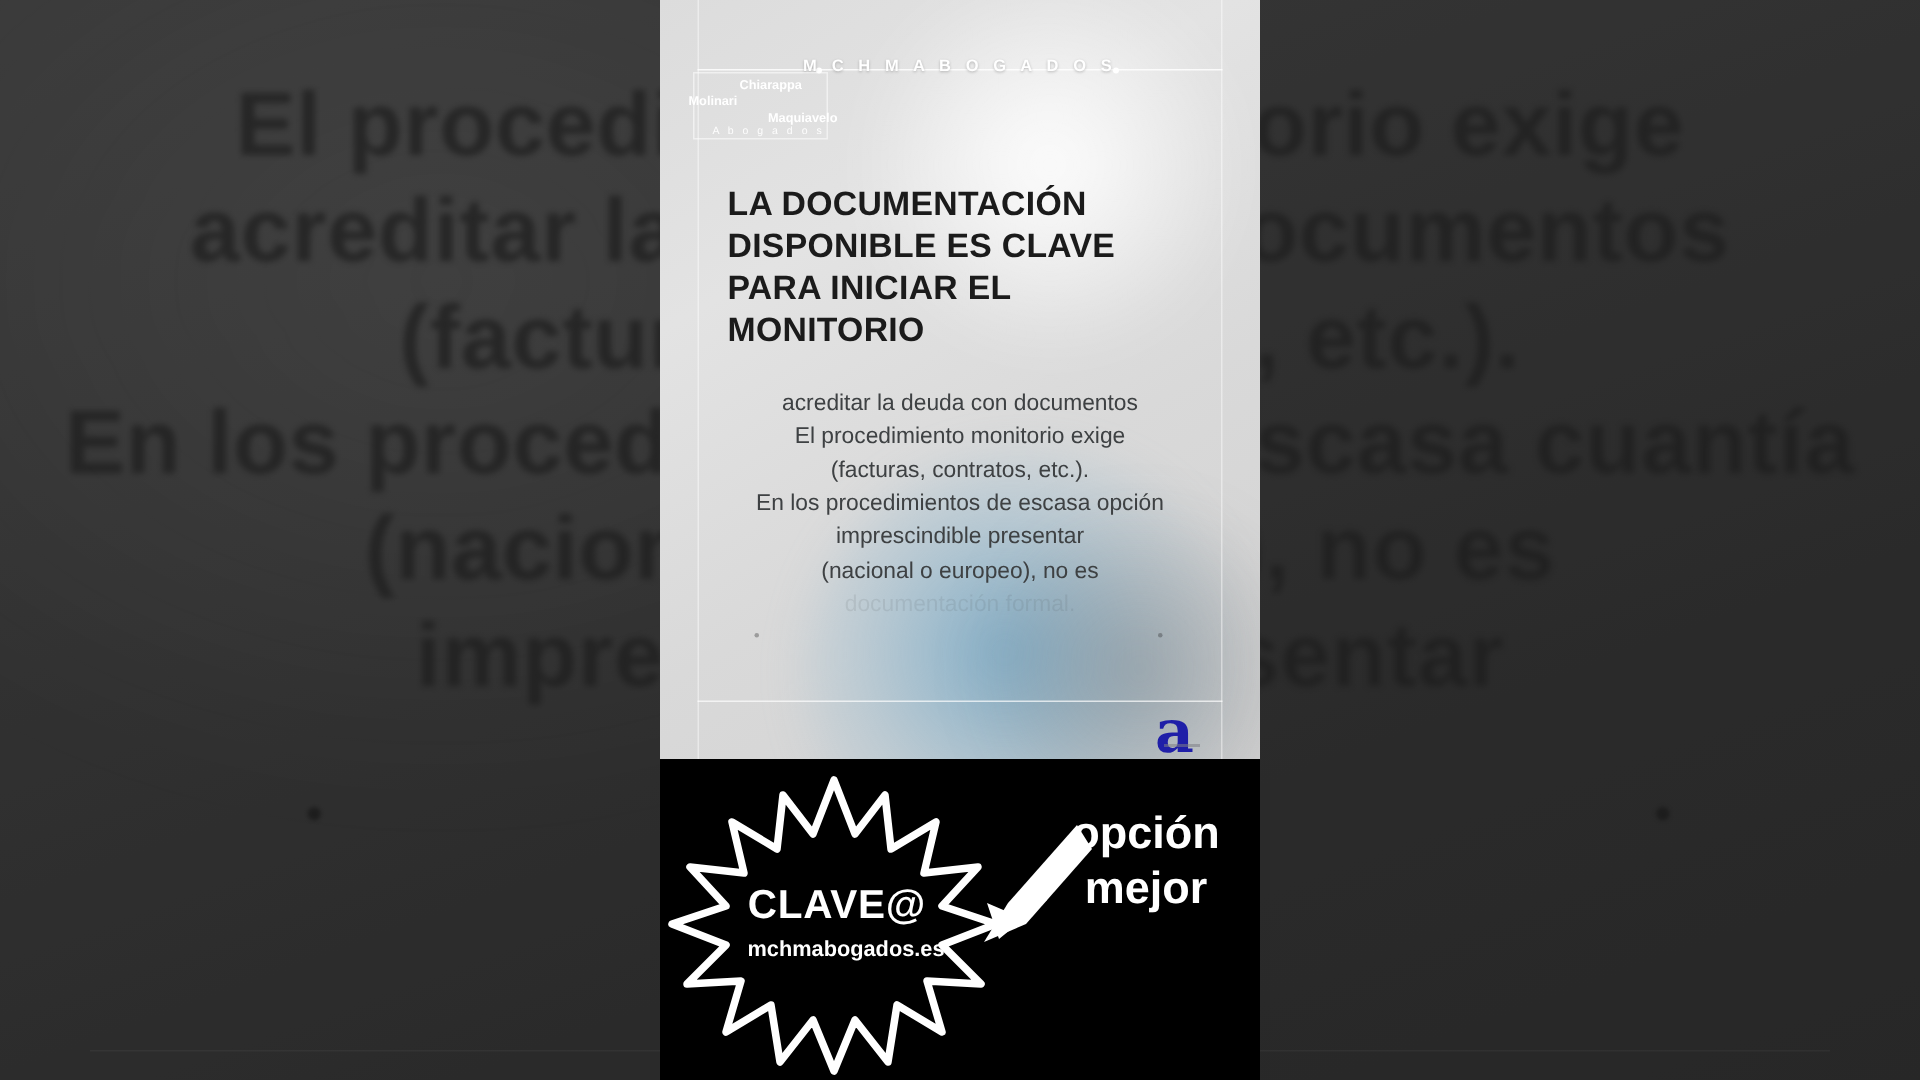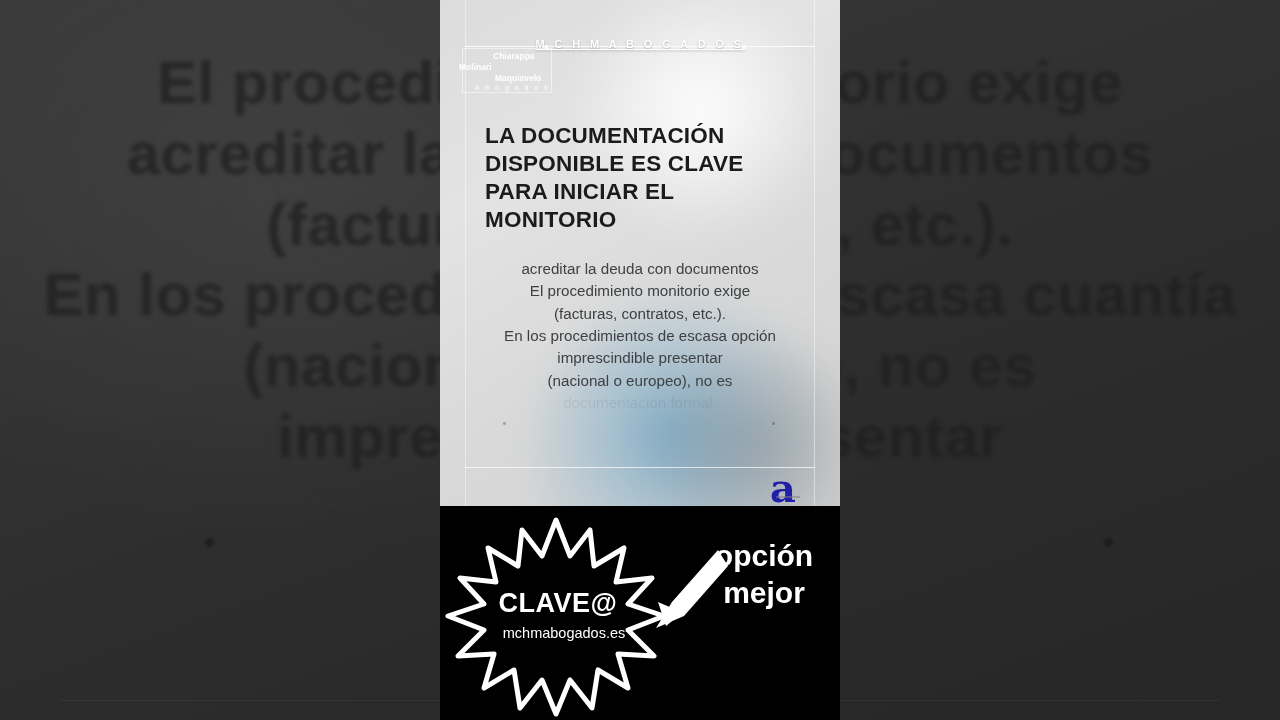--- a/index.html
+++ b/index.html
@@ -151,21 +151,20 @@
   .brand-top {
     position: absolute;
     left: 0; right: 0;
     top: 38px;
     text-align: center;
     color: #ffffff;
     font-size: 11px;
     letter-spacing: 3.4px;
     font-weight: 700;
     text-shadow: 0 1px 2px rgba(0,0,0,0.25);
-    text-decoration: underline;
   }
   .tick-left, .tick-right {
     position: absolute;
     top: 45px;
     width: 4px; height: 4px;
     border-radius: 50%;
     background: #ffffff;
   }
   .tick-left { left: 104px; }
   .tick-right { left: 302px; }
@@ -177,21 +176,21 @@
     width: 90px;
     height: 45px;
     border: 1px solid rgba(255,255,255,0.55);
     color: #ffffff;
     font-size: 8px;
     line-height: 1.25;
     box-sizing: border-box;
   }
   .logo-l1 { position: absolute; left: 30px; top: 2px; font-weight: 700; font-size: 8.5px; }
   .logo-l2 { position: absolute; left: -4px; top: 13px; font-weight: 700; font-size: 8.5px; }
-  .logo-l3 { position: absolute; left: 32px; top: 24px; font-weight: 700; font-size: 8.5px; }
+  .logo-l3 { position: absolute; left: 49px; top: 24px; font-weight: 700; font-size: 8.5px; }
   .logo-l4 { position: absolute; left: 12px; top: 35px; letter-spacing: 2px; font-size: 7px; opacity: .95; }
 
   .poster-title {
     position: absolute;
     left: 45px; right: 45px;
     top: 122px;
     text-align: left;
     color: #1b1b1b;
     font-weight: 700;
     font-size: 22.5px;
@@ -266,21 +265,21 @@
     color: #fff;
   }
   .burst-main {
     font-size: 27px;
     font-weight: 700;
     letter-spacing: 0.5px;
   }
   .burst-sub {
     margin-top: 6px;
     font-size: 14.5px;
-    font-weight: 400;
+    font-weight: 700;
     padding-left: 12px;
   }
   .arrow {
     position: absolute;
     left: 208px;
     top: 38px;
     width: 90px;
     height: 90px;
   }
   .cta {

